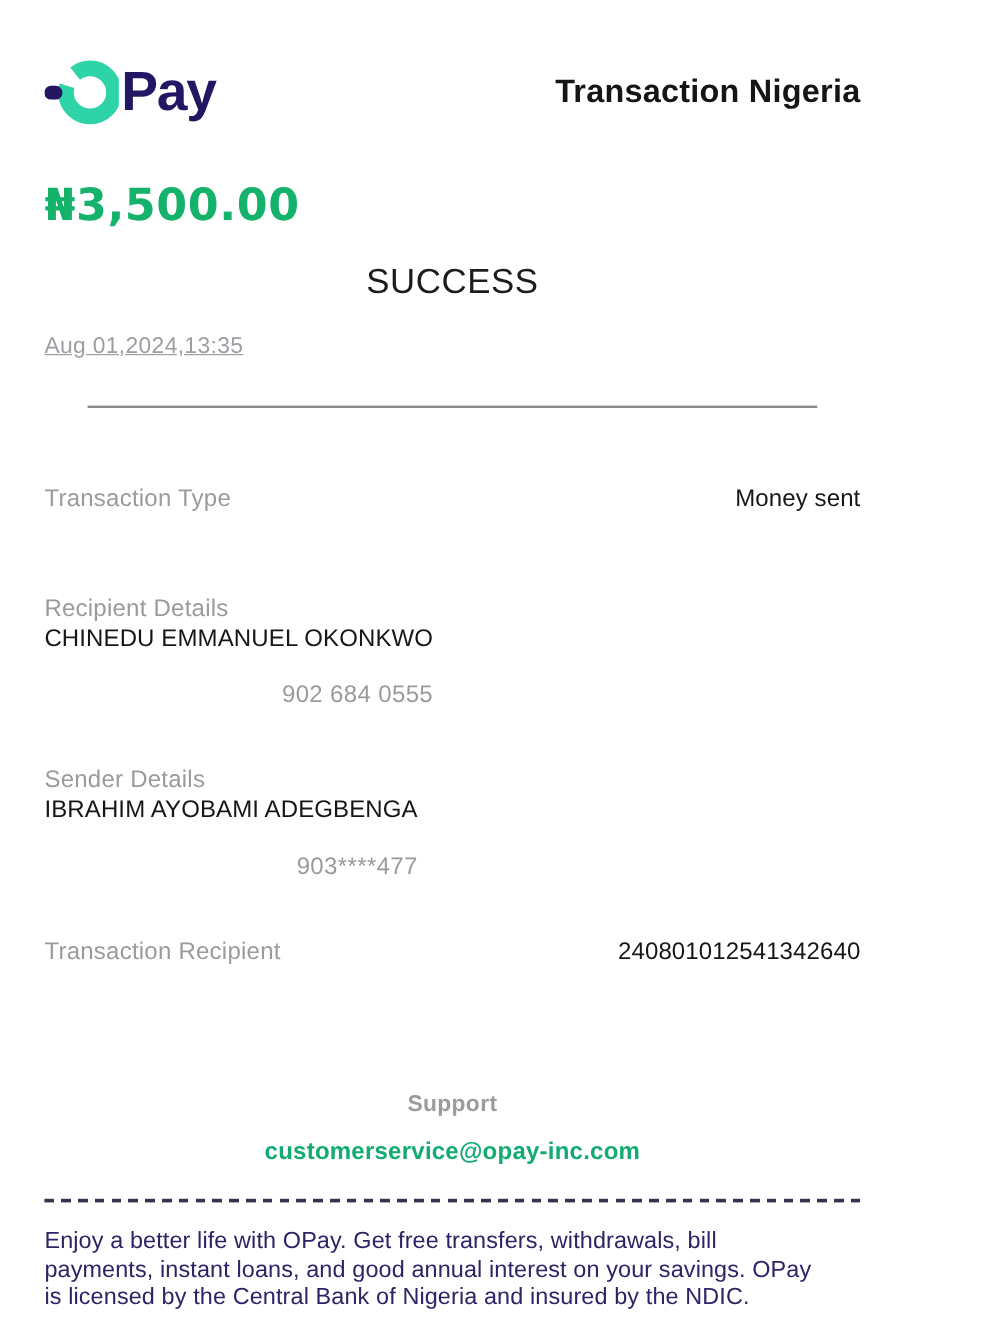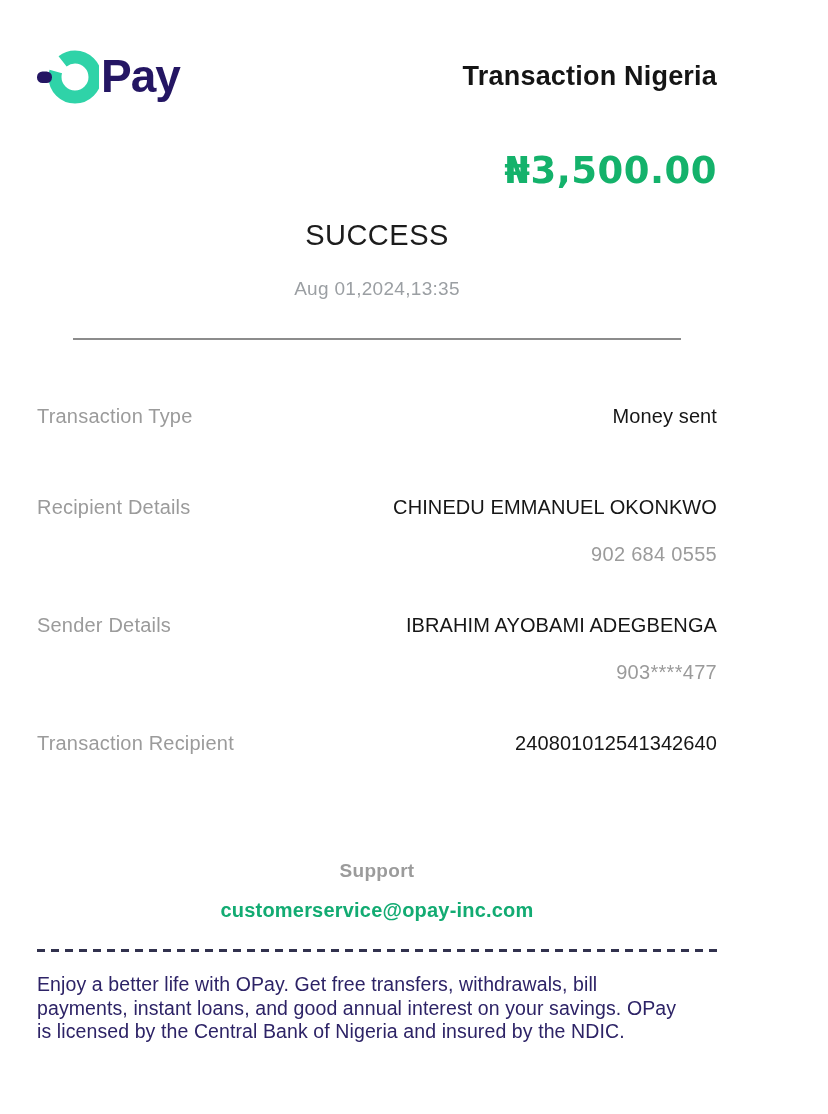--- a/index.html
+++ b/index.html
@@ -35,57 +35,57 @@
   .receipt-title {
     font-size: 27px;
     font-weight: 700;
     color: #151515;
     letter-spacing: 0.2px;
   }
 
   
   .amount {
     margin-top: 42px;
-    text-align: right;
+    text-align: left;
     font-family: "DejaVu Sans", "Liberation Sans", sans-serif;
     font-size: 37px;
     font-weight: 700;
     color: #14B26B;
     letter-spacing: 0.5px;
   }
   .status {
     margin-top: 27px;
     text-align: center;
     font-size: 29px;
     font-weight: 400;
     color: #1c1c1c;
     letter-spacing: 0.5px;
   }
   .datetime {
     margin-top: 26px;
-    text-align: center;
     font-size: 19px;
     color: #9B9FA3;
     letter-spacing: 0.3px;
+    text-decoration: underline;
   }
   .solid-divider {
     margin: 38px auto 0 auto;
     width: 608px;
     border-top: 2px solid #8C8C8C;
   }
 
   
   .details { margin-top: 64px; }
   .detail-row {
     display: flex;
     justify-content: space-between;
     align-items: flex-start;
   }
   .detail-row.gap-lg { margin-bottom: 66px; }
-  .detail-row.gap-md { margin-bottom: 46px; }
+  .detail-row.gap-md { margin-bottom: 46px; flex-direction: column; }
   .detail-label {
     font-size: 20px;
     color: #9B9B9B;
     line-height: 25px;
     letter-spacing: 0.2px;
     white-space: nowrap;
   }
   .detail-value-group { text-align: right; }
   .detail-value {
     font-size: 20px;

